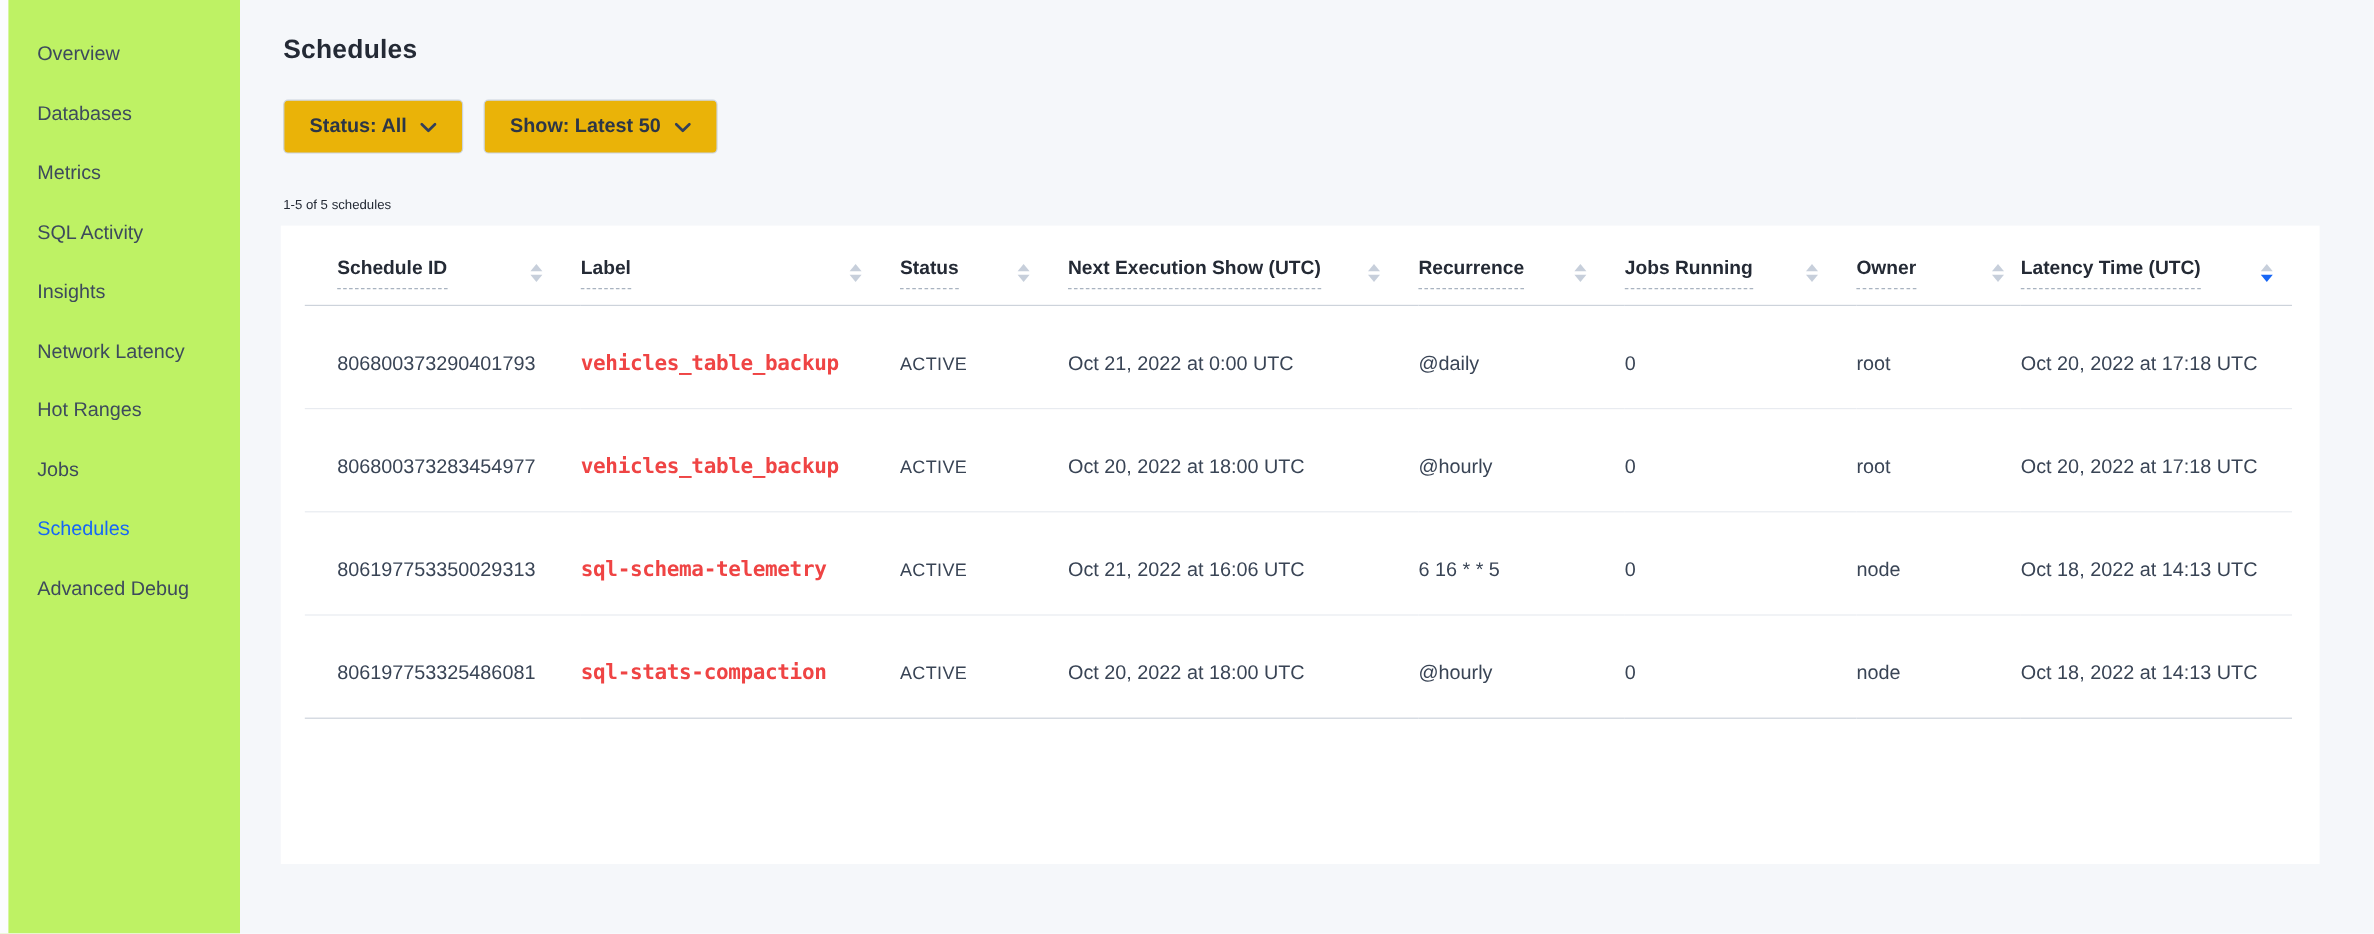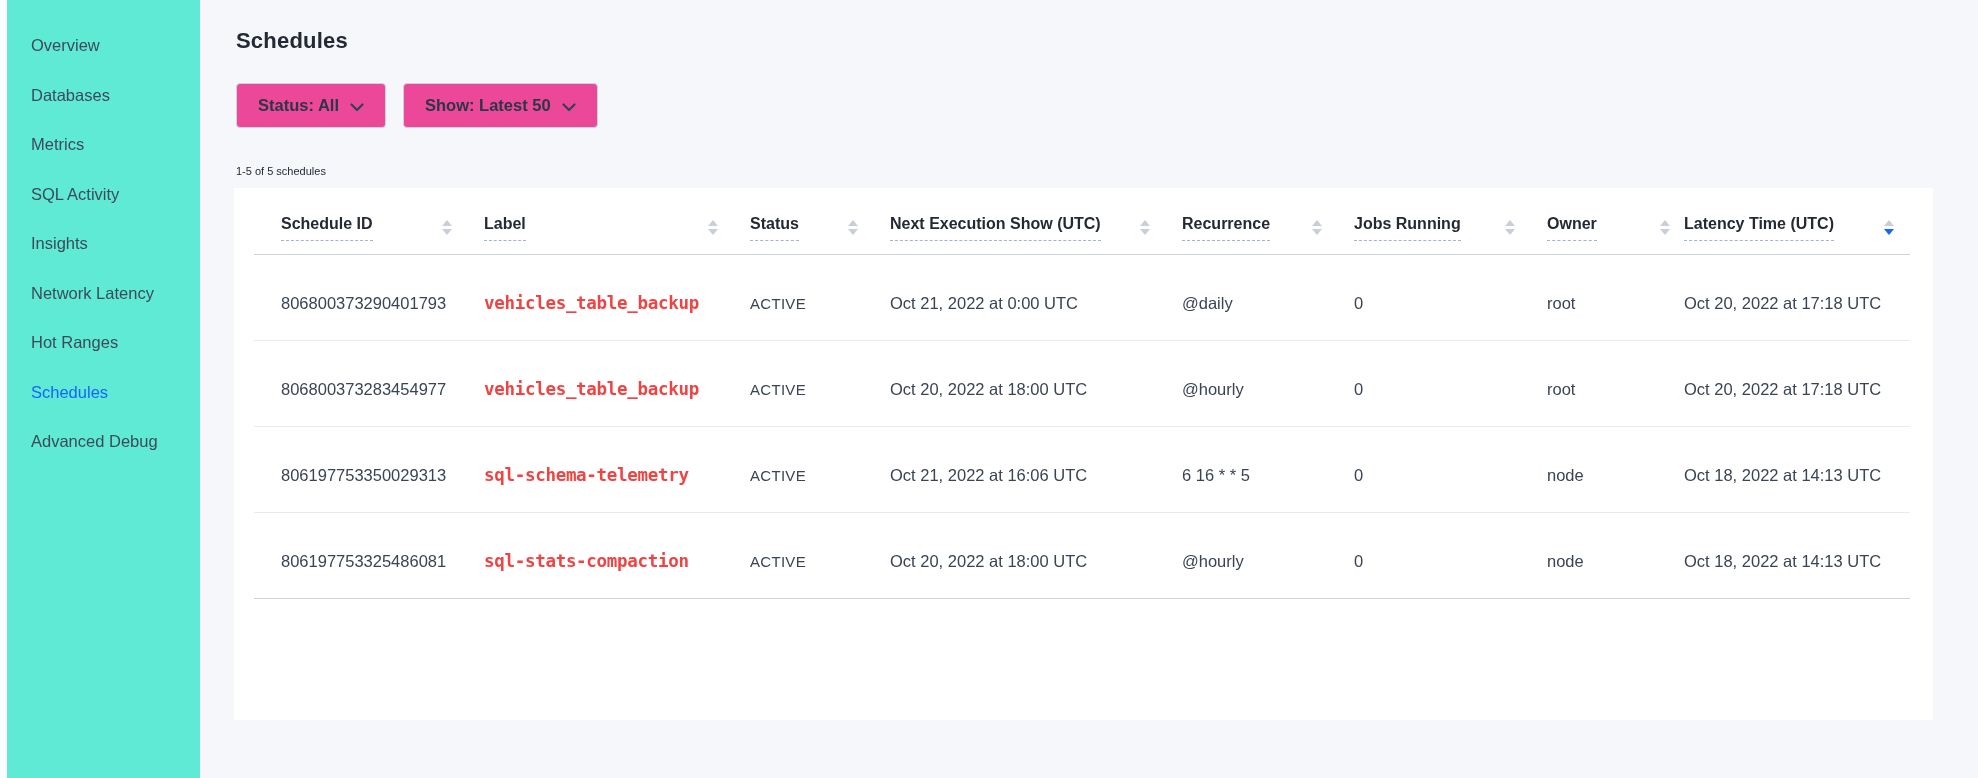--- a/index.html
+++ b/index.html
@@ -11,36 +11,36 @@
     position: relative;
   }
   
   .edge-strip {
     position: absolute; left: 0; top: 0; bottom: 0; width: 7px;
     background: #fbfcfe; z-index: 3;
   }
   
   .sidebar {
     position: absolute; left: 0; top: 0; bottom: 0; width: 200px;
-    background: #5eead4; padding-top: 21px; z-index: 2;
+    background: #bef264; padding-top: 21px; z-index: 2;
   }
   .sidebar-item {
     height: 49.5px; line-height: 49.5px; padding-left: 31px;
     font-size: 16.5px; color: #3d4a5c; cursor: pointer; white-space: nowrap;
   }
   .sidebar-item.active { color: #1766f5; }
   
   .main { position: absolute; left: 200px; top: 0; right: 0; bottom: 0; background: #f5f7fa; }
   .page-title {
     position: absolute; left: 36px; top: 28px;
     font-size: 22px; font-weight: 700; color: #242a35; letter-spacing: 0.2px;
   }
   .filters { position: absolute; left: 36px; top: 83px; display: flex; gap: 17px; }
   .dropdown-btn {
-    height: 45px; background: #ec4899; border: 1px solid #ccd4dd; border-radius: 4px;
+    height: 45px; background: #eab308; border: 1px solid #ccd4dd; border-radius: 4px;
     display: inline-flex; align-items: center; gap: 11px; padding: 0 21px;
     font-family: inherit; font-size: 16.5px; font-weight: 700; color: #2c3647;
     cursor: pointer;
   }
   .chevron { display: inline-block; margin-top: 2px; }
   .results-count {
     position: absolute; left: 36px; top: 165px;
     font-size: 11px; color: #242a35;
   }
   
@@ -87,20 +87,21 @@
 <div class="edge-strip"></div>
 
 <nav class="sidebar">
   <div class="sidebar-item">Overview</div>
   <div class="sidebar-item">Databases</div>
   <div class="sidebar-item">Metrics</div>
   <div class="sidebar-item">SQL Activity</div>
   <div class="sidebar-item">Insights</div>
   <div class="sidebar-item">Network Latency</div>
   <div class="sidebar-item">Hot Ranges</div>
+  <div class="sidebar-item">Jobs</div>
   <div class="sidebar-item active">Schedules</div>
   <div class="sidebar-item">Advanced Debug</div>
 </nav>
 
 <main class="main">
   <h1 class="page-title">Schedules</h1>
 
   <div class="filters">
     <button class="dropdown-btn">
       <span>Status: All</span>

